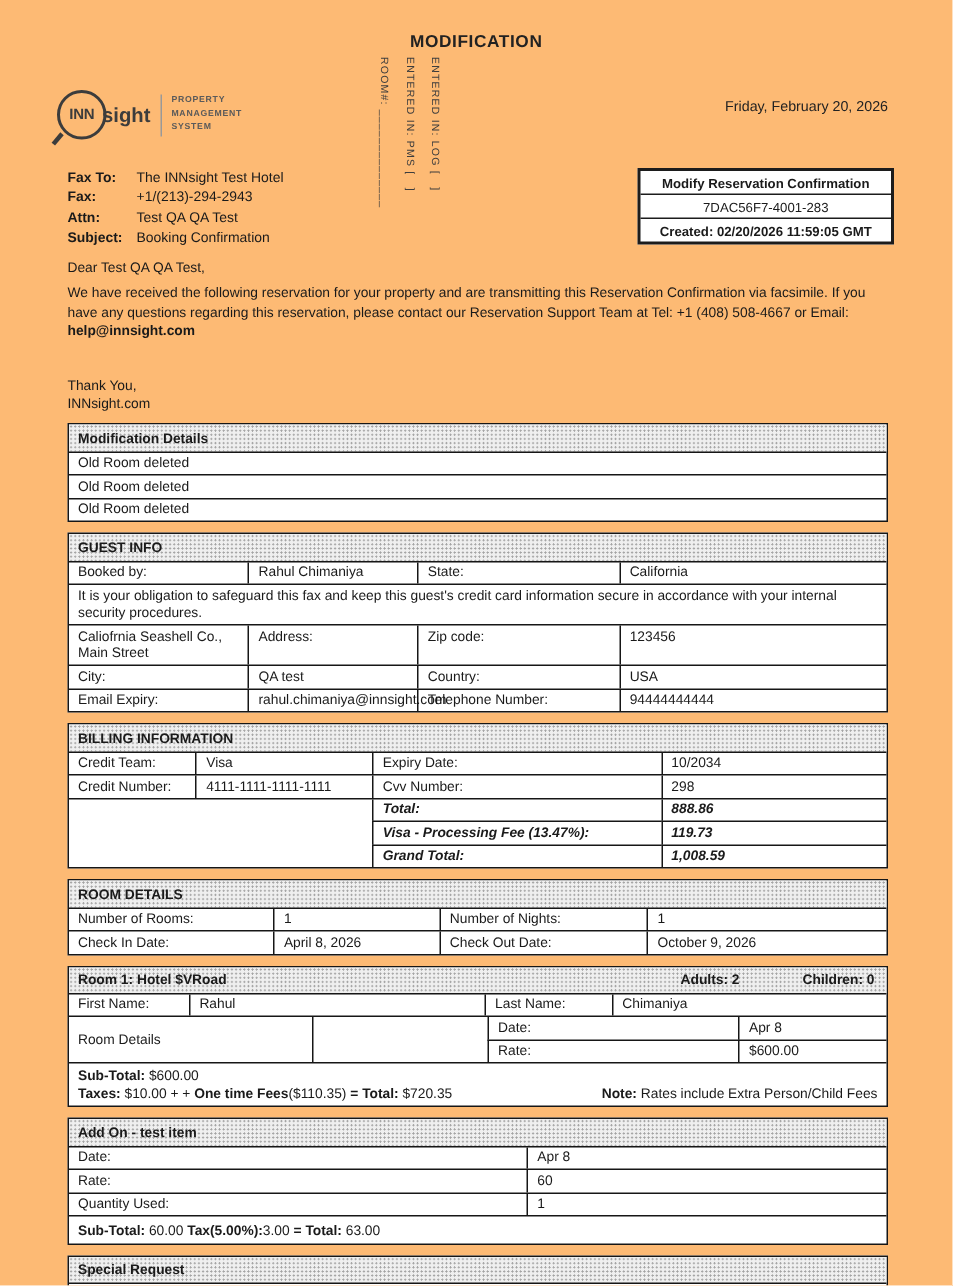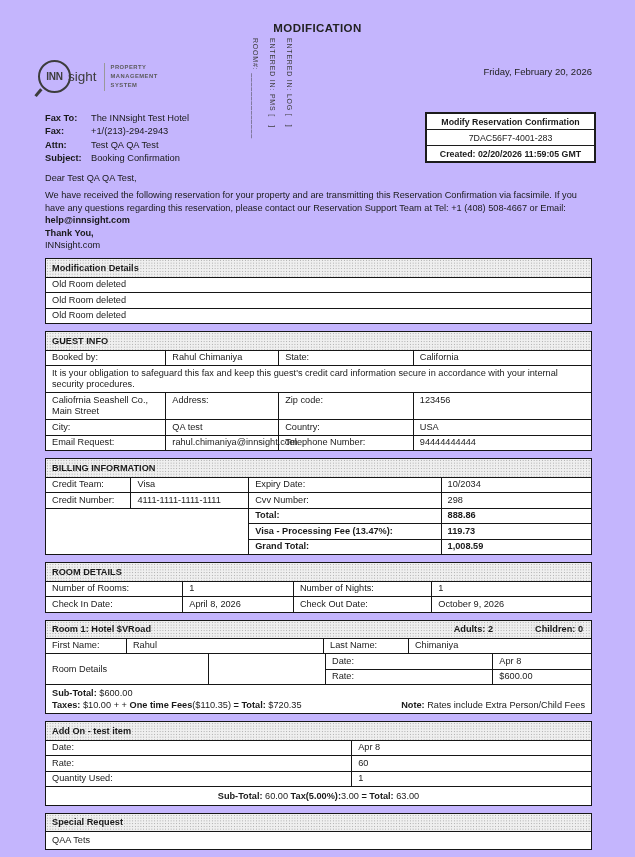--- a/index.html
+++ b/index.html
@@ -1,77 +1,77 @@
 <!DOCTYPE html>
 <html><head>
 <meta charset="utf-8">
 <style>
   html,body{margin:0;padding:0;background:#fff;}
-  .page{position:relative;width:635px;height:857px;background:#c4b5fd;overflow:hidden;
+  .page{position:relative;width:635px;height:857px;background:#fdba74;overflow:hidden;
         font-family:"Liberation Sans",sans-serif;color:#1a1a1a;}
 
   
   .doc-title{position:absolute;top:22px;left:0;width:100%;text-align:center;
              font-size:11.5px;font-weight:bold;letter-spacing:.4px;color:#222;}
   .stamp{position:absolute;left:252px;top:38px;display:flex;gap:10px;}
   .vcol{writing-mode:vertical-rl;font-size:7px;letter-spacing:.8px;color:#3d3d3d;
         height:88px;white-space:nowrap;}
   .logo{position:absolute;left:38px;top:60px;display:flex;align-items:center;color:#3c3c3c;}
   .lens-wrap{position:relative;}
   .lens{width:29px;height:29px;border:2.5px solid #3c3c3c;border-radius:50%;
         display:flex;align-items:center;justify-content:center;
         font-weight:bold;font-size:10px;letter-spacing:-.2px;}
   .handle{position:absolute;left:-1px;bottom:-4px;width:2.5px;height:9px;background:#3c3c3c;
           transform:rotate(40deg);}
-  .sight{font-size:13.5px;font-weight:normal;margin-left:-3px;margin-right:7px;}
+  .sight{font-size:13.5px;font-weight:bold;margin-left:-3px;margin-right:7px;}
   .logo-divider{width:1px;height:28px;background:#999;margin-right:6px;}
   .tagline{font-size:5.8px;font-weight:bold;letter-spacing:.5px;color:#5a5a5a;line-height:1.55;}
   .date-line{position:absolute;top:66px;right:43px;font-size:9.5px;color:#222;}
 
   .fax-block{position:absolute;left:45px;top:112px;font-size:9.3px;line-height:13.4px;}
   .fax-block .lbl{display:inline-block;width:46px;font-weight:bold;}
 
   .conf-box{position:absolute;left:425px;top:112px;width:167px;border:2px solid #1c1c1c;
             font-size:8.8px;text-align:center;background:#fff;}
   .conf-box>div{padding:2.5px 2px;}
   .conf-box .b{font-weight:bold;}
   .conf-box>div + div{border-top:1.5px solid #1c1c1c;}
 
   
   .content{position:absolute;top:172px;left:45px;width:547px;font-size:9.2px;line-height:12.4px;}
   .letter p{margin:0;}
   .letter .para{margin-top:5px;}
-  .letter .thanks{margin-top:0;font-weight:bold;}
+  .letter .thanks{margin-top:24px;}
   .b{font-weight:bold;}
 
   .section{border:1.5px solid #161616;margin-top:7px;background:#fff;}
   .dither{background-color:#efefef;
           background-image:radial-gradient(#a3a3a3 .6px,transparent .75px);
           background-size:2.75px 2.75px;}
   .sec-hdr{font-weight:bold;padding:2.5px 6px;border-bottom:1px solid #161616;font-size:9.2px;}
   .cell{padding:1.5px 6px;line-height:11.5px;}
   .grow{display:grid;}
   .grow + .grow{border-top:1px solid #161616;}
   .grow .cell:not(:first-child){border-left:1px solid #161616;}
   .bt{border-top:1px solid #161616;}
   .bl{border-left:1px solid #161616;}
 
   .g-guest{grid-template-columns:21.9% 20.7% 24.7% 32.7%;}
   .g-billing{grid-template-columns:15.5% 21.6% 35.3% 27.6%;}
-  .g-billing-tot{display:grid;grid-template-columns:37.1% 35.3% 27.6%;border-top:1px solid #161616;}
+  .g-billing-tot{display:grid;grid-template-columns:37.1% 35.3% 27.6%;border-top:1px solid #161616;font-style:italic;}
   .g-roomdet{grid-template-columns:25% 20.3% 25.4% 29.3%;}
   .g-r1name{grid-template-columns:11% 32.5% 11.9% 44.6%;gap:20px;}
   .g-r1mid{display:grid;grid-template-columns:29.8% 21.4% 30.7% 18.1%;border-top:1px solid #161616;}
   .g-addon{grid-template-columns:56% 44%;}
 
   .r1-hdr{display:flex;justify-content:space-between;align-items:center;}
   .r1-hdr .occ{display:flex;gap:42px;padding-right:2px;}
   .r1-foot{display:flex;justify-content:space-between;align-items:flex-end;
            border-top:1px solid #161616;padding:2px 6px;line-height:12px;}
-  .addon-foot{border-top:1px solid #161616;text-align:center;padding:2.5px 6px;}
+  .addon-foot{border-top:1px solid #161616;text-align:left;padding:2.5px 6px;}
   .sr-row{padding:2px 6px;}
 </style>
 </head>
 <body>
 
 <div class="page">
 
   <div class="doc-title">MODIFICATION</div>
 
   <div class="stamp">
@@ -148,21 +148,21 @@
         <div class="cell">Zip code:</div>
         <div class="cell">123456</div>
       </div>
       <div class="grow g-guest">
         <div class="cell">City:</div>
         <div class="cell">QA test</div>
         <div class="cell">Country:</div>
         <div class="cell">USA</div>
       </div>
       <div class="grow g-guest">
-        <div class="cell">Email Request:</div>
+        <div class="cell">Email Expiry:</div>
         <div class="cell">rahul.chimaniya@innsight.com</div>
         <div class="cell">Telephone Number:</div>
         <div class="cell">94444444444</div>
       </div>
     </div>
 
     <div class="section">
       <div class="sec-hdr dither">BILLING INFORMATION</div>
       <div class="grow g-billing">
         <div class="cell">Credit Team:</div>

